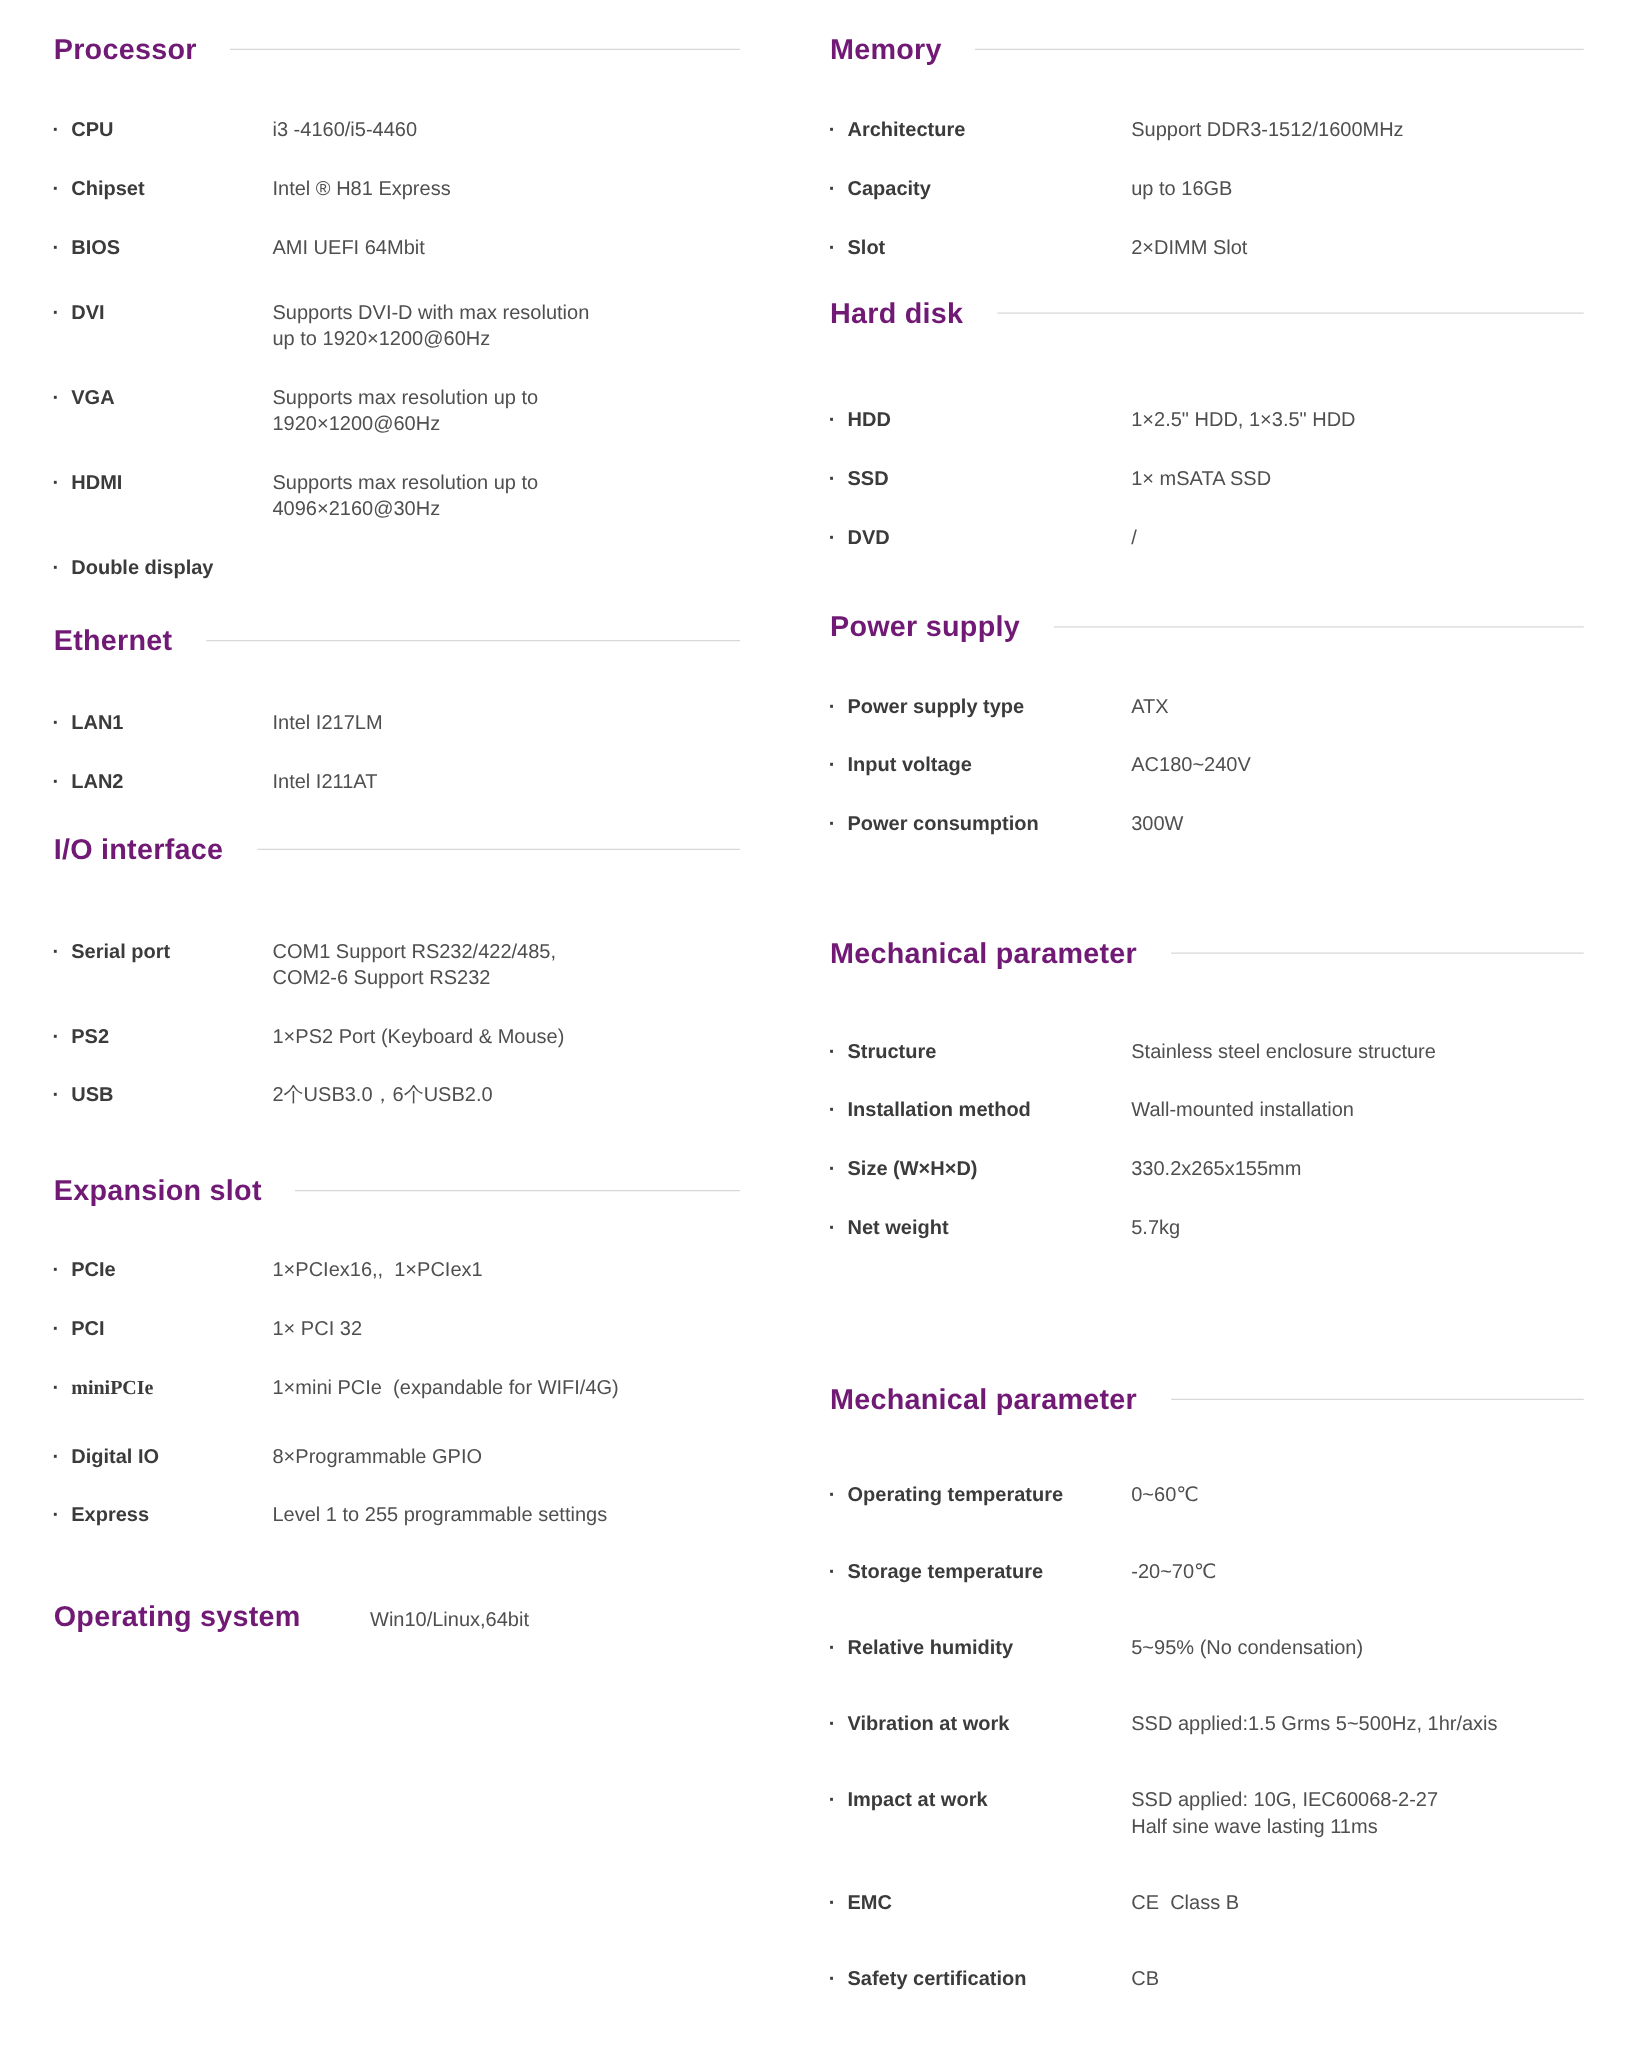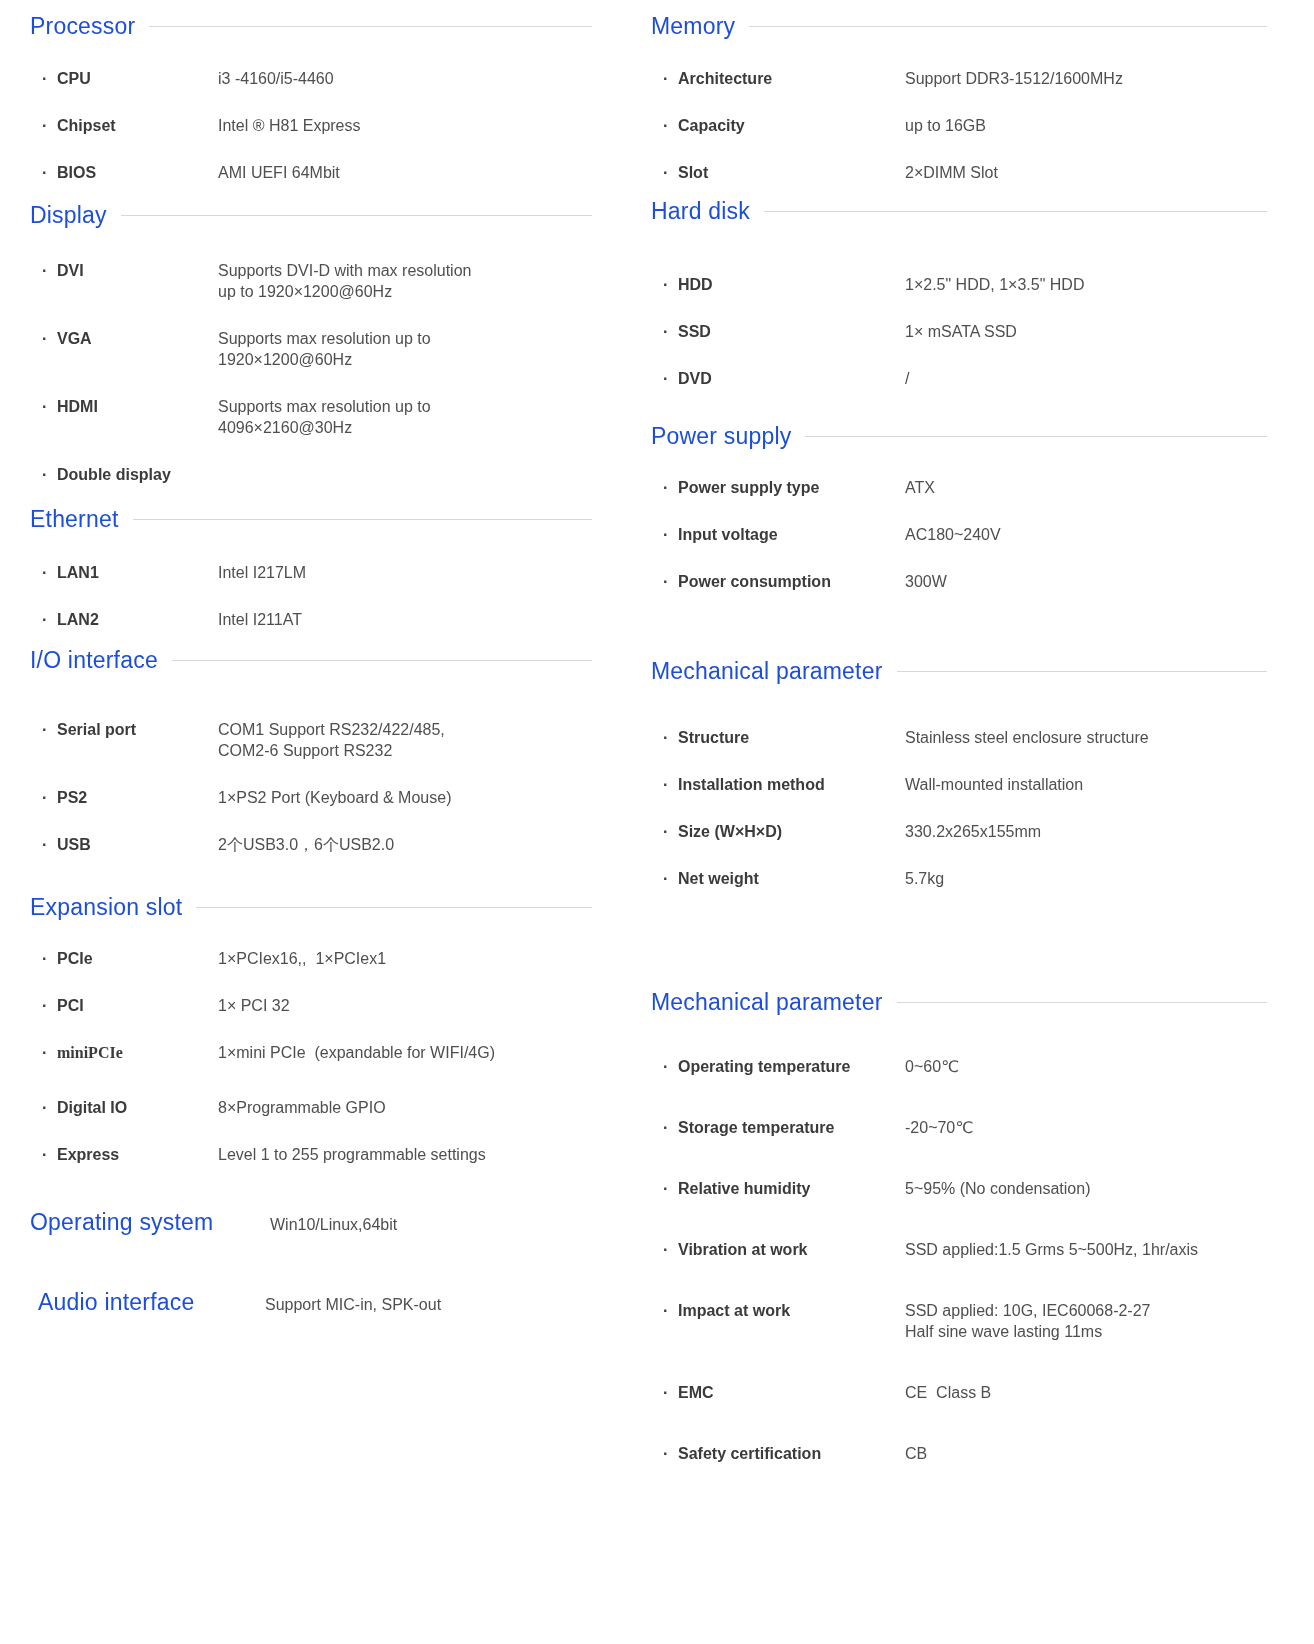--- a/index.html
+++ b/index.html
@@ -22,25 +22,25 @@
   .section { display: block; }
 
   .sec-head {
     display: flex;
     align-items: center;
   }
   .sec-head.inline {
     align-items: baseline;
   }
   .sec-title {
-    margin: 0;
+    margin: 13px;
     font-size: 23px;
     line-height: 28px;
-    font-weight: normal;
-    color: #1d4ed8;
+    font-weight: bold;
+    color: #701a75;
     flex-shrink: 0;
     letter-spacing: 0.2px;
   }
   .divider {
     flex: 1;
     height: 1px;
     background: #d8d8d8;
     margin-left: 14px;
   }
   .inline-value {
@@ -101,24 +101,20 @@
             <span class="value">Intel ® H81 Express</span>
           </div>
           <div class="row">
             <span class="bullet">·</span>
             <span class="label" style="width: 161px;">BIOS</span>
             <span class="value">AMI UEFI 64Mbit</span>
           </div>
         </div>
       </section>
       <section class="section" style="margin-top: 18px;">
-        <div class="sec-head">
-          <h2 class="sec-title">Display</h2>
-          <div class="divider"></div>
-        </div>
         <div class="rows" style="margin-top: 31px;">
           <div class="row">
             <span class="bullet">·</span>
             <span class="label" style="width: 161px;">DVI</span>
             <span class="value">Supports DVI-D with max resolution
 up to 1920×1200@60Hz</span>
           </div>
           <div class="row">
             <span class="bullet">·</span>
             <span class="label" style="width: 161px;">VGA</span>
@@ -215,26 +211,20 @@
             <span class="value">Level 1 to 255 programmable settings</span>
           </div>
         </div>
       </section>
       <section class="section" style="margin-top: 43px;">
         <div class="sec-head inline">
           <h2 class="sec-title" style="width: 240px;">Operating system</h2>
           <div class="inline-value">Win10/Linux,64bit</div>
         </div>
       </section>
-      <section class="section" style="margin-top: 52px;">
-        <div class="sec-head inline" style="padding-left: 8px;">
-          <h2 class="sec-title" style="width: 227px;">Audio interface</h2>
-          <div class="inline-value">Support MIC-in, SPK-out</div>
-        </div>
-      </section>
     </div>
     <div class="column col-right">
       <section class="section" style="margin-top: 12px;">
         <div class="sec-head">
           <h2 class="sec-title">Memory</h2>
           <div class="divider"></div>
         </div>
         <div class="rows" style="margin-top: 28px;">
           <div class="row">
             <span class="bullet">·</span>

